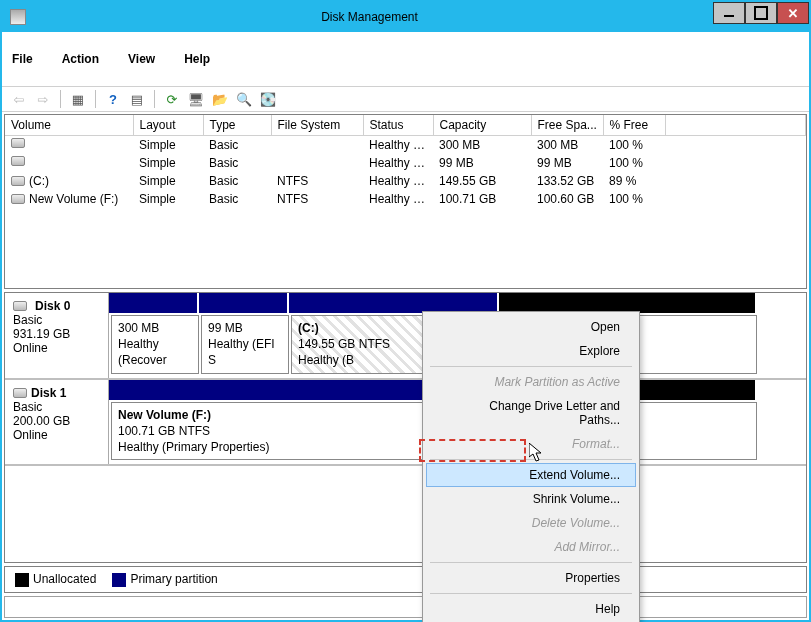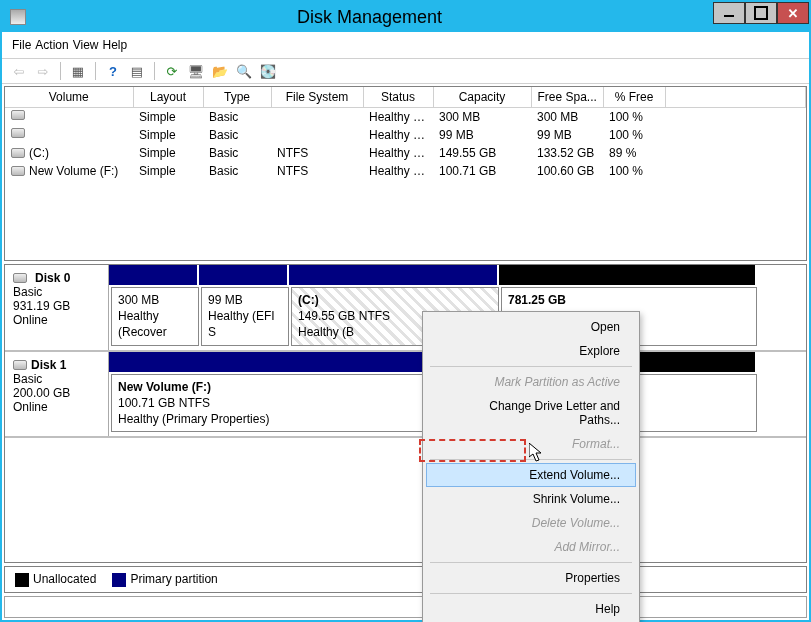--- a/index.html
+++ b/index.html
@@ -1,46 +1,46 @@
 <!DOCTYPE html>
 <html><head>
 <meta charset="utf-8">
 <style>
 * { box-sizing: border-box; margin: 0; padding: 0; font-family: "Segoe UI", Tahoma, sans-serif; font-size: 12px; }
 body { background: #fff; width: 811px; height: 622px; overflow: hidden; }
 
 
 .titlebar { height: 30px; background: #24b8eb; display: flex; align-items: center; }
 .titlebar-icon { width: 16px; height: 16px; margin-left: 8px; background: linear-gradient(#aaa,#eee); border: 1px solid #888; }
-.titlebar-title { flex: 1; text-align: center; font-size: 18px; color: #000; }
+.titlebar-title { flex: 1; text-align: center; font-size: 12px; color: #000; }
 .titlebar-btns { display: flex; height: 100%; }
 .titlebar-btn { width: 32px; height: 22px; border: 1px solid #333; display: flex; align-items: center; justify-content: center; background: #c5c5c5; margin-top:0; }
 .titlebar-btn.min::before { content:""; width:10px; height:2px; background:#000; margin-top:6px;}
 .titlebar-btn.max::before { content:""; width:10px; height:10px; border:2px solid #000; }
 .titlebar-btn.close { background:#c75050; color:#fff; font-weight:bold; }
 .titlebar-btn.close::before { content:"✕"; font-size:13px; }
 
 
 .window-outer { border: 2px solid #24b8eb; height: 622px; width:811px; position:relative;}
 .window-body { background:#fff; border-top:none; height: calc(100% - 30px); display:flex; flex-direction:column;}
 
-.menubar { display:flex; gap:4px; padding:6px 10px; border-bottom:1px solid #d0d0d0;}
+.menubar { display:flex; gap:29px; padding:20px 10px; border-bottom:1px solid #d0d0d0;font-weight:bold;}
 .menubar span { cursor:default; }
 
 .toolbar { display:flex; align-items:center; gap:6px; padding:3px 8px; border-bottom:1px solid #d0d0d0;}
 .tb-sep { width:1px; height:18px; background:#c0c0c0; margin:0 2px;}
 .tb-icon { width:18px; height:18px; display:flex; align-items:center; justify-content:center; font-size:13px; color:#555;}
 .tb-icon.disabled{opacity:.4}
 
 .content { flex:1; padding:2px; display:flex; flex-direction:column; gap:3px; overflow:hidden;}
 
 
 .vol-pane{ border:1px solid #808080; background:#fff; height:175px; overflow:hidden;}
 .vol-table{ width:100%; border-collapse:collapse; table-layout:fixed;}
-.vol-table th{ text-align:center; font-weight:normal; background:#fff; border-right:1px solid #d0d0d0; border-bottom:1px solid #d0d0d0; padding:3px 6px; white-space:nowrap; overflow:hidden;margin-left:40px;}
+.vol-table th{ text-align:left; font-weight:normal; background:#fff; border-right:1px solid #d0d0d0; border-bottom:1px solid #d0d0d0; padding:3px 6px; white-space:nowrap; overflow:hidden;margin-left:40px;}
 .vol-table td{ padding:2px 6px; white-space:nowrap; overflow:hidden; text-overflow:ellipsis;}
 .vol-table tr td:first-child{ display:flex; align-items:center; gap:4px;}
 .drive-icon{width:14px;height:10px;background:linear-gradient(#eee,#bbb);border:1px solid #888;border-radius:2px;display:inline-block;}
 
 
 .disk-pane{ flex:1; border:1px solid #808080; background:#fff; overflow:hidden; position:relative;}
 .disk-row{ display:flex; border-bottom:2px solid #bfbfbf; min-height:78px;}
 .disk-label{ width:104px; border-right:1px solid #aaa; padding:6px 8px 4px 8px; }
 .disk-label .dname{ font-weight:bold;}
 .disk-parts{ flex:1; display:flex; flex-direction:column;}

